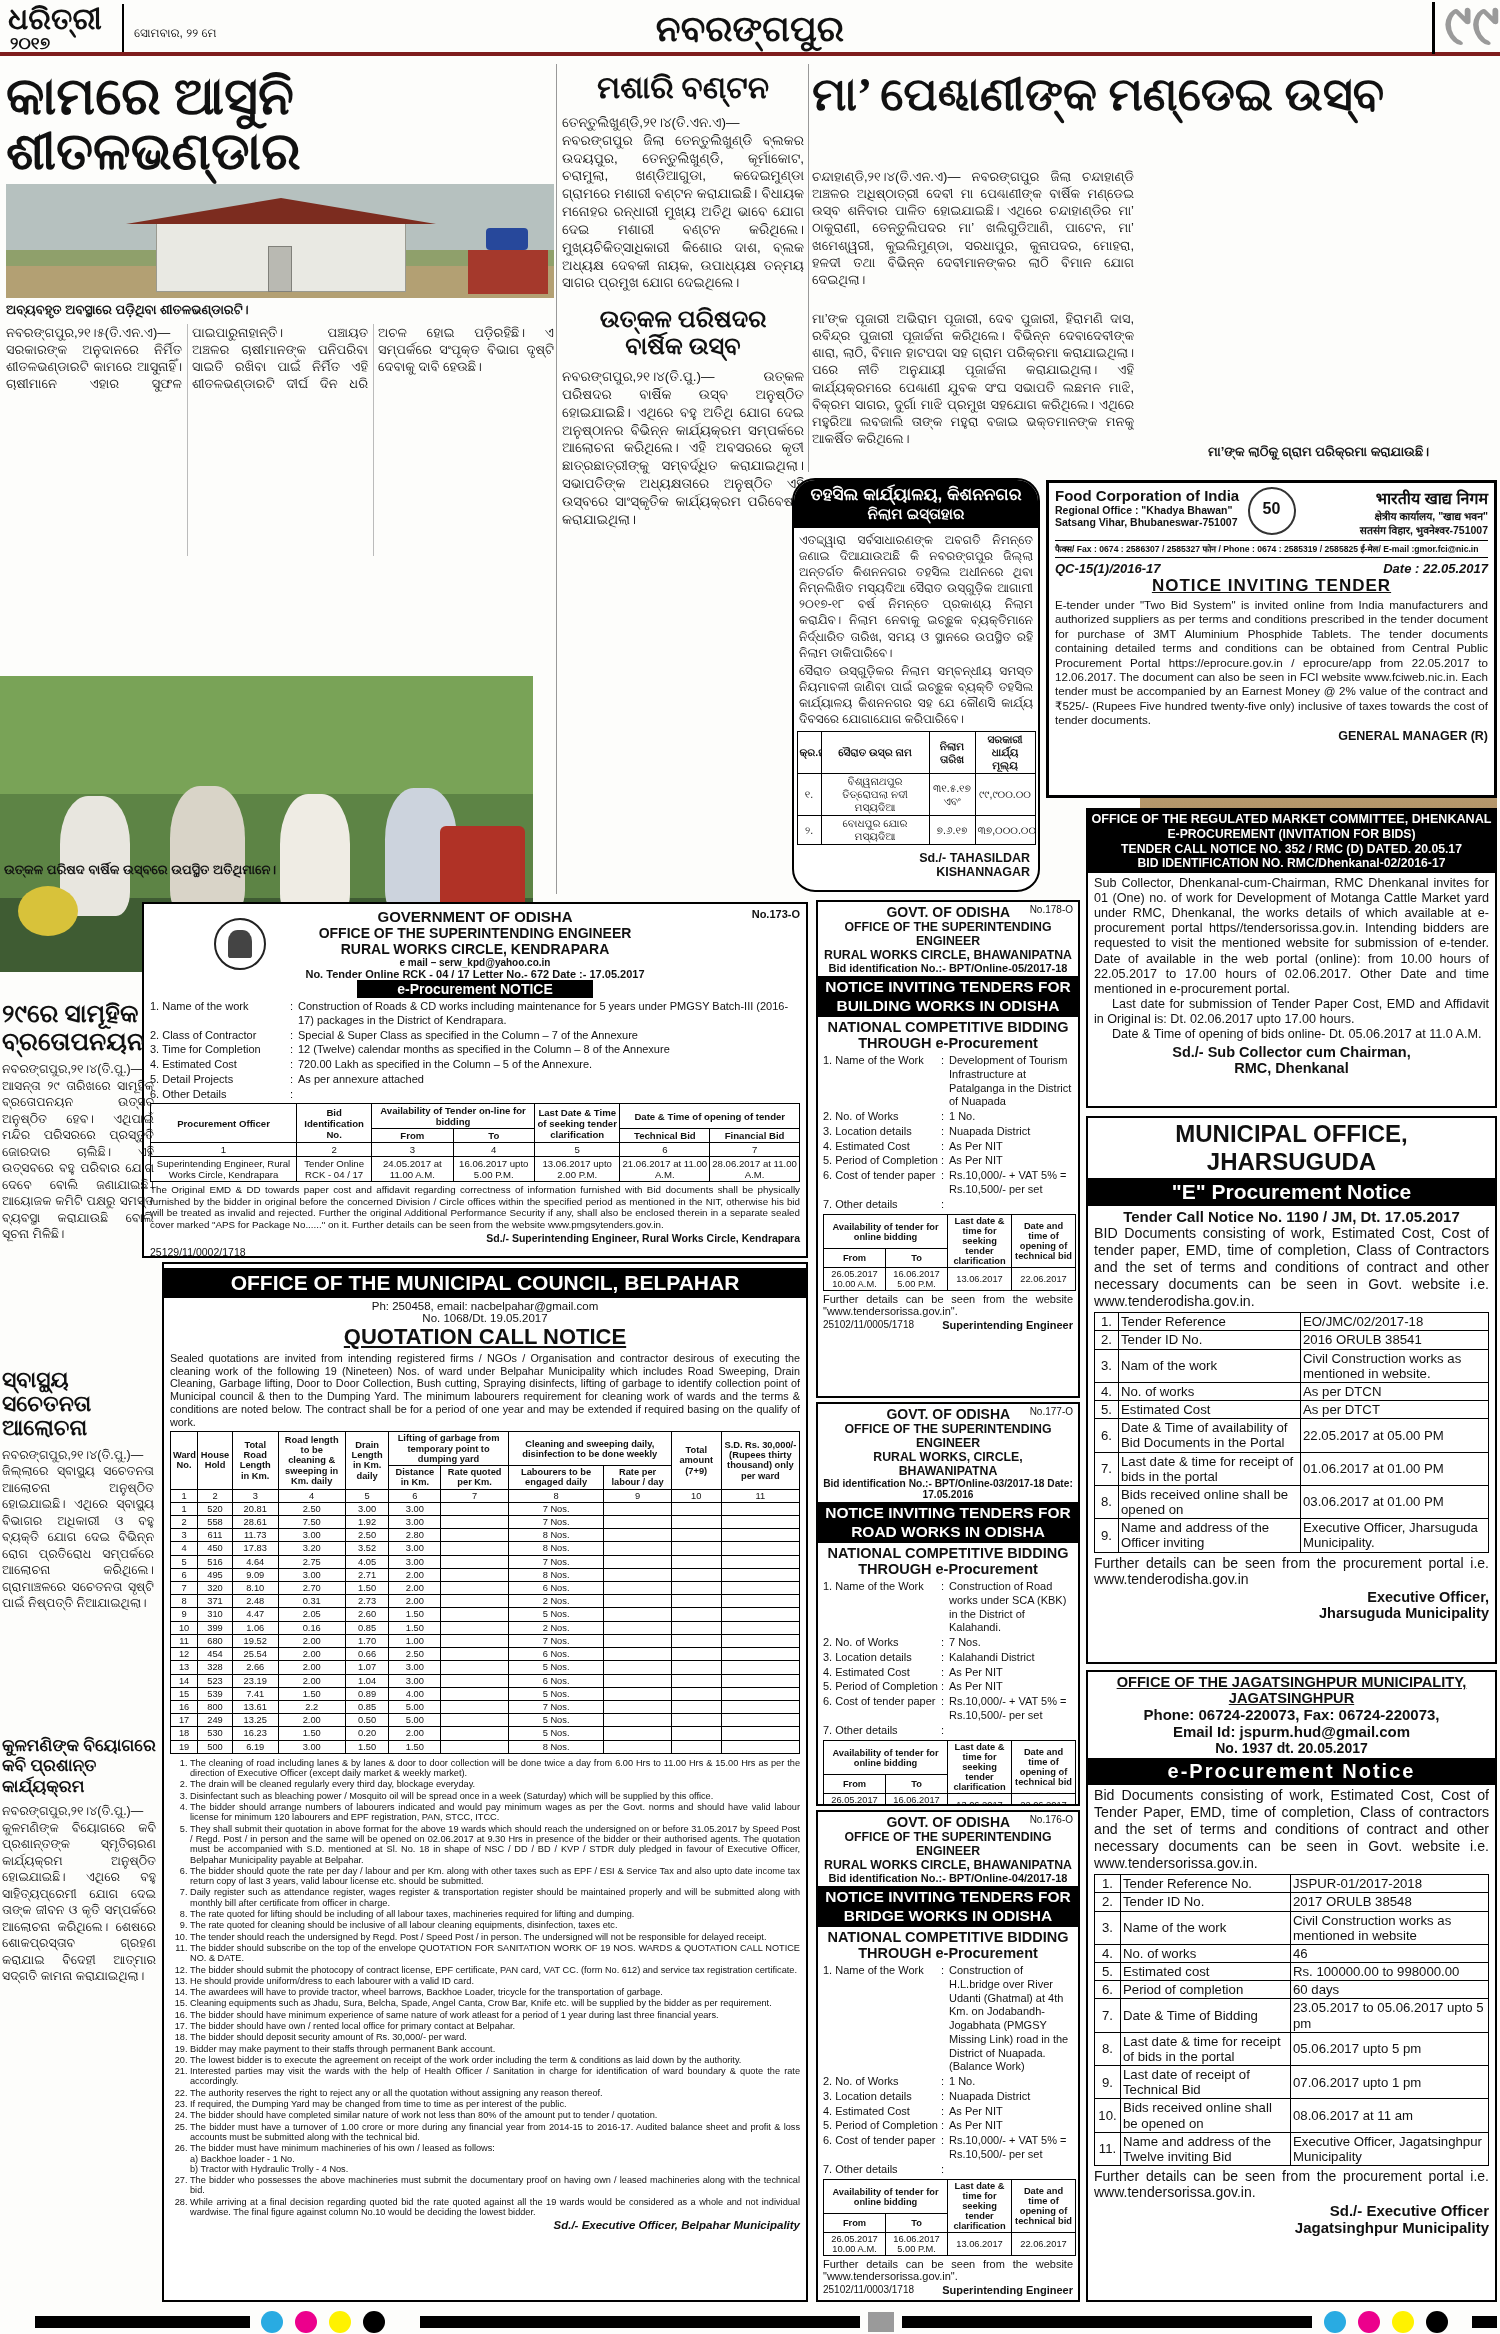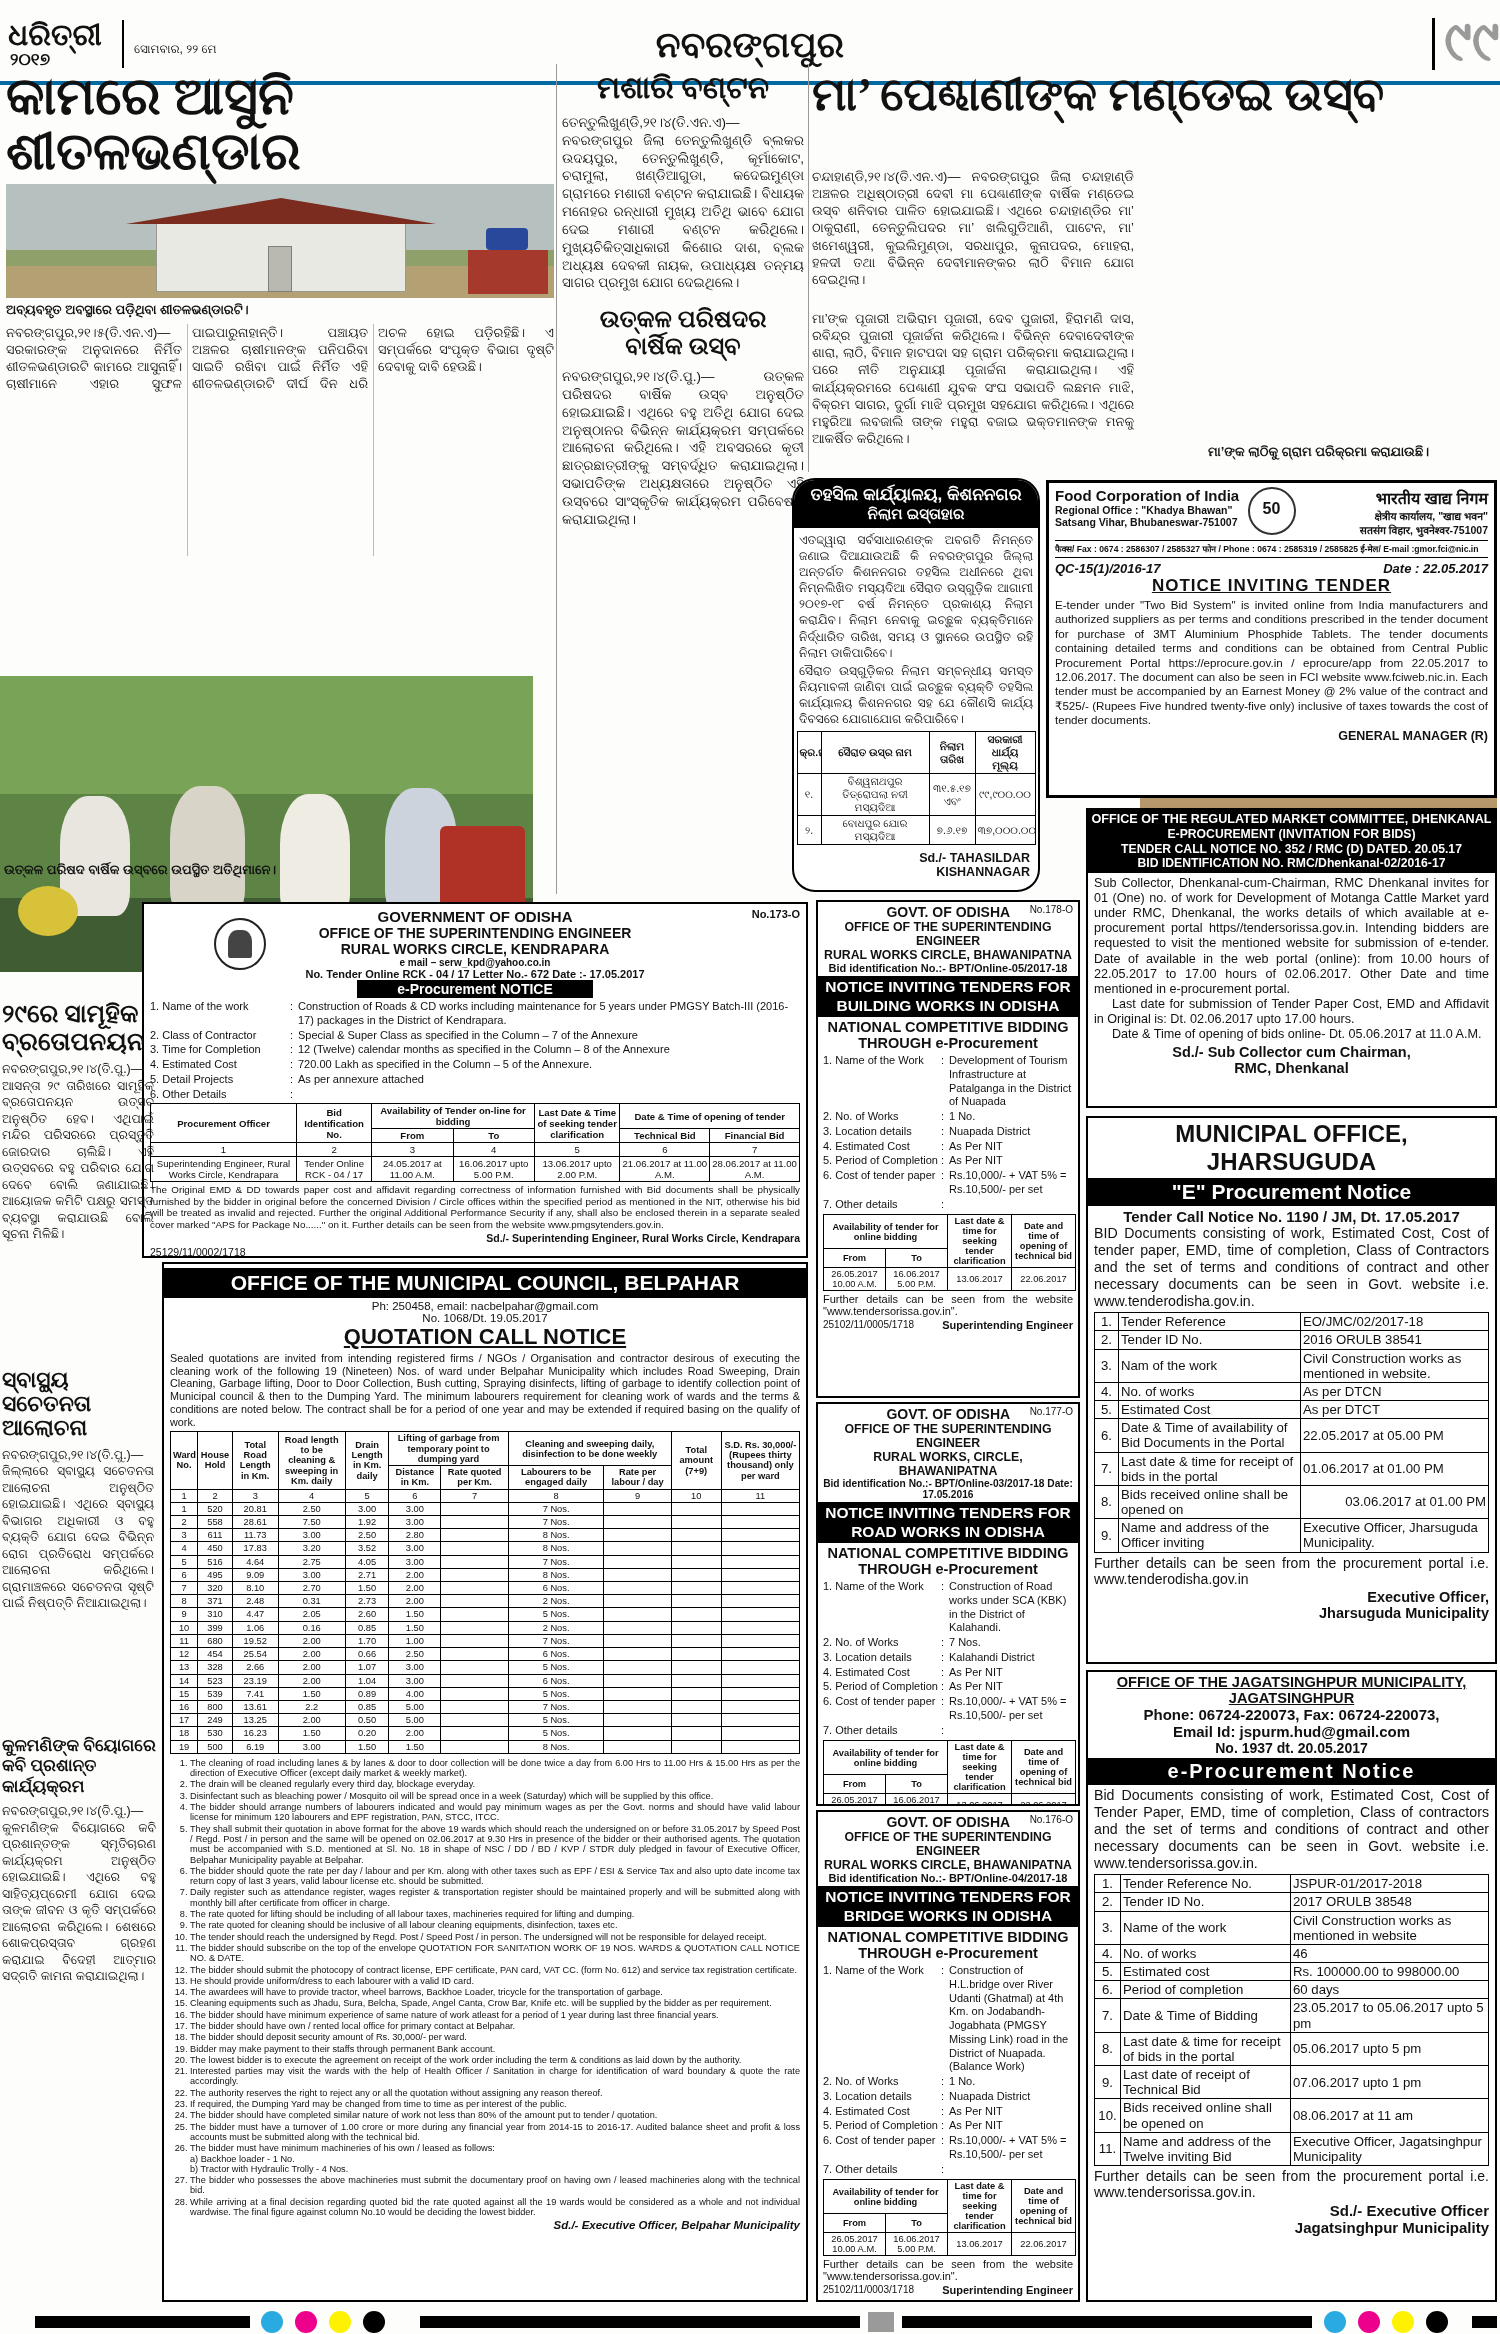--- a/index.html
+++ b/index.html
@@ -31,21 +31,21 @@
   .itemrow{display:flex;font-size:11px;line-height:1.25;margin-bottom:1px;}
   .itemrow .lab{flex:0 0 118px;}
   .itemrow .col{flex:0 0 8px;}
   .itemrow .val{flex:1;}
 </style>
 </head>
 <body>
 
 <div class="page">
 
-  <div class="abs" style="left:0;top:16px;width:1500px;height:69px;border-bottom:4px solid #0369a1;">
+  <div class="abs" style="left:0;top:0;width:1500px;height:56px;border-bottom:4px solid #7f1d1d;">
     <div class="abs serif b" style="left:8px;top:2px;font-size:30px;">ଧରିତ୍ରୀ</div>
     <div class="abs serif b" style="left:10px;top:34px;font-size:17px;">୨୦୧୭</div>
     <div class="abs" style="left:122px;top:4px;width:2px;height:48px;background:#000;"></div>
     <div class="abs" style="left:134px;top:26px;font-size:12px;text-align:right;">ସୋମବାର, ୨୨ ମେ</div>
     <div class="abs b c" style="left:550px;top:8px;width:400px;font-size:36px;">ନବରଙ୍ଗପୁର</div>
     <div class="abs" style="left:1432px;top:2px;width:3px;height:52px;background:#000;"></div>
     <div class="abs b" style="left:1444px;top:-8px;font-size:56px;color:#9a9a9a;">୯୯</div>
   </div>
 
   <div class="abs serif b" style="left:6px;top:70px;width:548px;font-size:52px;line-height:1.05;">କାମରେ ଆସୁନି ଶୀତଳଭଣ୍ଡାର</div>
@@ -950,21 +950,21 @@
 
           <tr>
             <td>7.</td>
             <td style="text-align:left;">Last date &amp; time for receipt of bids in the portal</td>
             <td style="text-align:left;">01.06.2017 at 01.00 PM</td>
           </tr>
 
           <tr>
             <td>8.</td>
             <td style="text-align:left;">Bids received online shall be opened on</td>
-            <td style="text-align:right;">03.06.2017 at 01.00 PM</td>
+            <td style="text-align:left;">03.06.2017 at 01.00 PM</td>
           </tr>
 
           <tr>
             <td>9.</td>
             <td style="text-align:left;">Name and address of the Officer inviting</td>
             <td style="text-align:left;">Executive Officer, Jharsuguda Municipality.</td>
           </tr>
         </tbody>
     </table>
     <div class="j" style="font-size:14px;margin-top:2px;">Further details can be seen from the procurement portal i.e. www.tenderodisha.gov.in</div>

